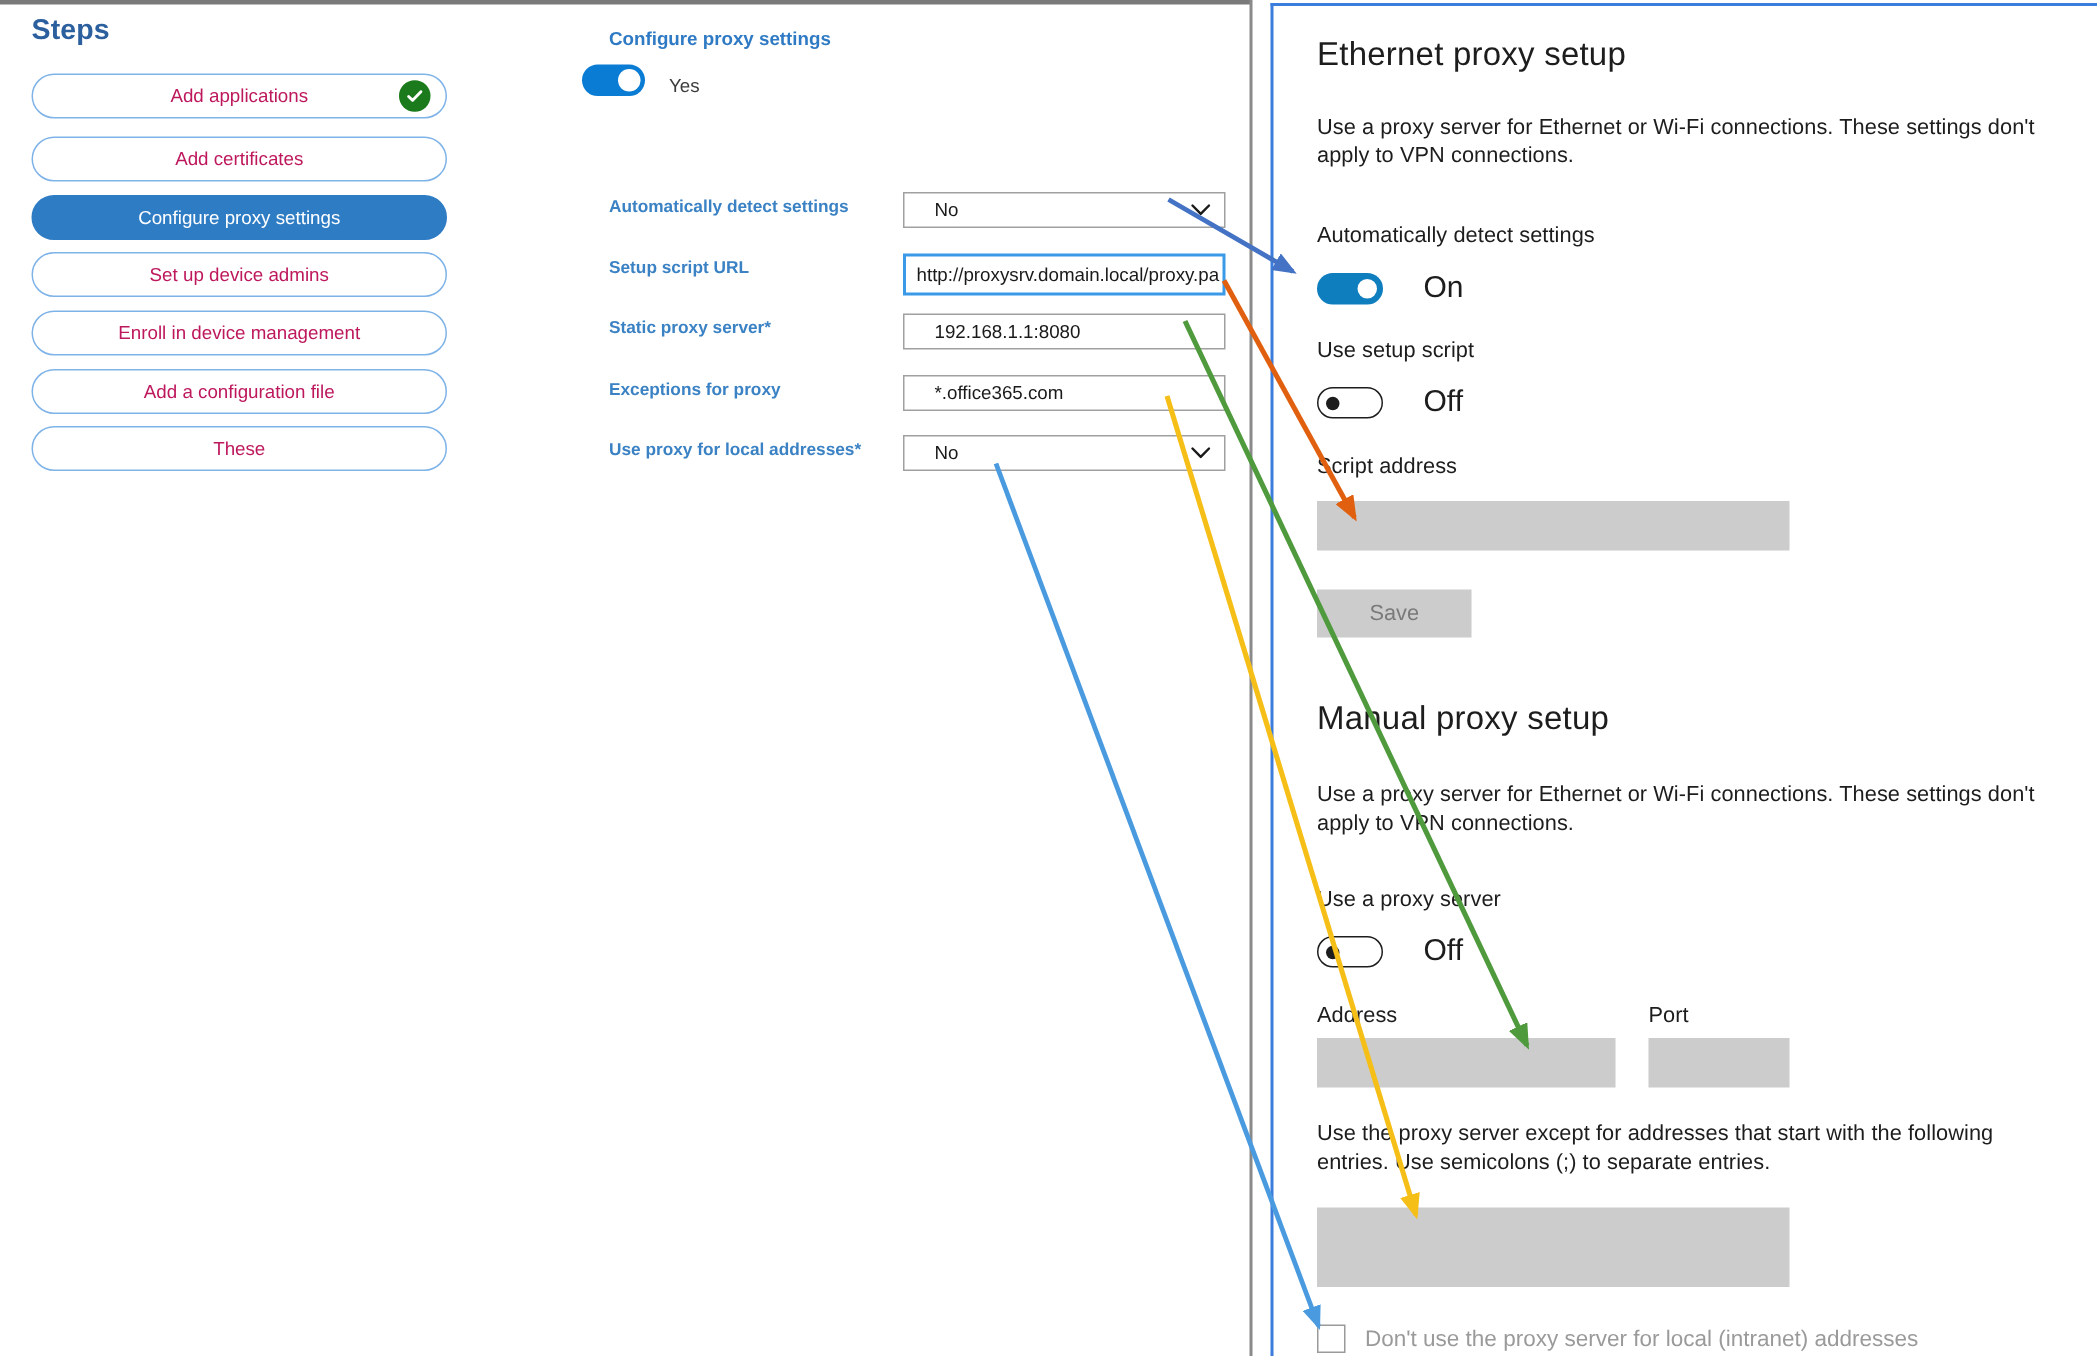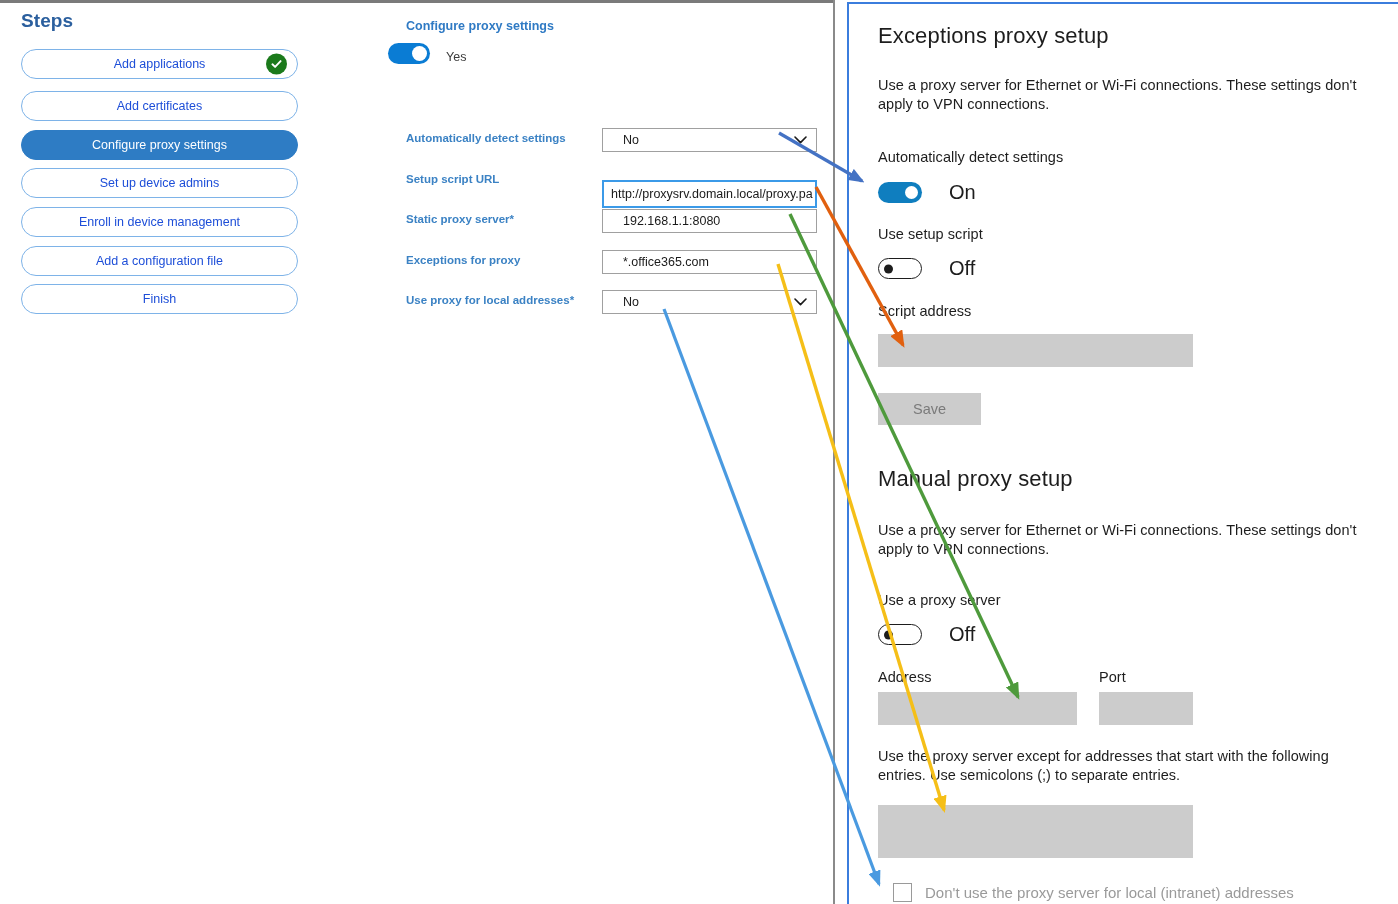--- a/index.html
+++ b/index.html
@@ -24,21 +24,21 @@
   .steps-panel { position: absolute; left: 0; top: 3px; width: 333px; height: 901px; }
   .steps-title {
     position: absolute; left: 21px; top: 7px;
     font-size: 19px; font-weight: bold; color: #2b5f9e; letter-spacing: .1px;
   }
   .step {
     position: absolute; left: 21px; width: 277px; height: 30px;
     border: 1px solid #7eb3e8; border-radius: 15px;
     background: #ffffff;
     display: flex; align-items: center; justify-content: center;
-    font-size: 12.5px; color: #1d4ed8;
+    font-size: 12.5px; color: #be185d;
     box-sizing: border-box;
   }
   .step.active {
     background: #2e7cc4; border-color: #2e7cc4; color: #ffffff;
   }
   .check-badge {
     position: absolute; right: 10px; top: 50%; transform: translateY(-50%);
     width: 21px; height: 21px; border-radius: 50%;
     background: #1b7a1b;
     display: flex; align-items: center; justify-content: center;
@@ -74,21 +74,21 @@
     font-size: 11.5px; font-weight: bold; color: #3b82c4; white-space: nowrap;
   }
   .field-label .req { color: #3b82c4; font-weight: bold; }
   .ctl {
     position: absolute; left: 196px; top: 0; width: 178px; height: 24px;
     border: 1px solid #a0a0a0; background: #ffffff; box-sizing: border-box;
     font-size: 12.5px; color: #1a1a1a;
     display: flex; align-items: center; padding: 0 20px;
     white-space: nowrap; overflow: hidden;
   }
-  .ctl.focused { border: 2px solid #3b9ae8; padding: 12px 7px; margin-top: 11px; }
+  .ctl.focused { border: 2px solid #3b9ae8; padding: 12px 7px; }
   .ctl.wide { width: 215px; }
   .ctl .chev {
     position: absolute; right: 9px; top: 50%; transform: translateY(-50%);
     font-size: 12px; color: #1a1a1a; line-height: 1;
   }
 
   
   .win-pane {
     position: absolute; left: 847px; top: 2px; width: 551px; height: 902px;
     border: 2px solid #3b7ddd; border-right: none; border-bottom: none;
@@ -165,21 +165,21 @@
 
     <div class="step" style="top:165px">
       <span>Set up device admins</span>
     </div>
 
     <div class="step" style="top:243px">
       <span>Add a configuration file</span>
     </div>
 
     <div class="step" style="top:281px">
-      <span>Finish</span>
+      <span>These</span>
     </div>
   </div>
 
   <div class="form-panel">
     <div class="form-head">Configure proxy settings</div>
 
     <div class="toggle-row">
       <div class="tgl">
           <span class="knob"></span>
         </div>
@@ -230,21 +230,21 @@
         </span>
       </div>
     </div>
   </div>
 
   <div class="mid-divider"></div>
 
   <div class="win-pane">
     <div class="win-inner">
 
-      <div class="abs win-h" style="left:0; top:19px;">Exceptions proxy setup</div>
+      <div class="abs win-h" style="left:0; top:19px;">Ethernet proxy setup</div>
       <div class="abs win-p" style="left:0; top:72px; width:495px;">Use a proxy server for Ethernet or Wi-Fi connections. These settings don't apply to VPN connections.</div>
 
       <div class="abs win-lbl" style="left:0; top:145px;">Automatically detect settings</div>
       <div class="abs" style="left:0; top:177px; display:flex; align-items:center;">
         <div class="wtgl on">
             <span class="k"></span>
           </div>
         <span class="wtgl-txt" style="margin-left:27px;">On</span>
       </div>
 
@@ -284,21 +284,21 @@
       <div class="abs win-lbl" style="left:221px; top:665px;">Port</div>
       <div class="abs gbox" style="left:221px; top:688px; width:94px; height:33px;">
         <span></span>
       </div>
 
       <div class="abs win-p" style="left:0; top:743px; width:470px;">Use the proxy server except for addresses that start with the following entries. Use semicolons (;) to separate entries.</div>
       <div class="abs gbox" style="left:0; top:801px; width:315px; height:53px;">
         <span></span>
       </div>
 
-      <div class="abs cbrow" style="left:0; top:879px;margin-left:15px;">
+      <div class="abs cbrow" style="left:0; top:879px;">
         <span class="cbox"></span>
         <span class="cbtxt">Don't use the proxy server for local (intranet) addresses</span>
       </div>
 
     </div>
   </div>
 
   <svg class="arrows" viewBox="0 0 1398 904">
     <defs>
       <marker id="hb" markerWidth="5" markerHeight="4" refX="4.1" refY="2" orient="auto" markerUnits="strokeWidth">

